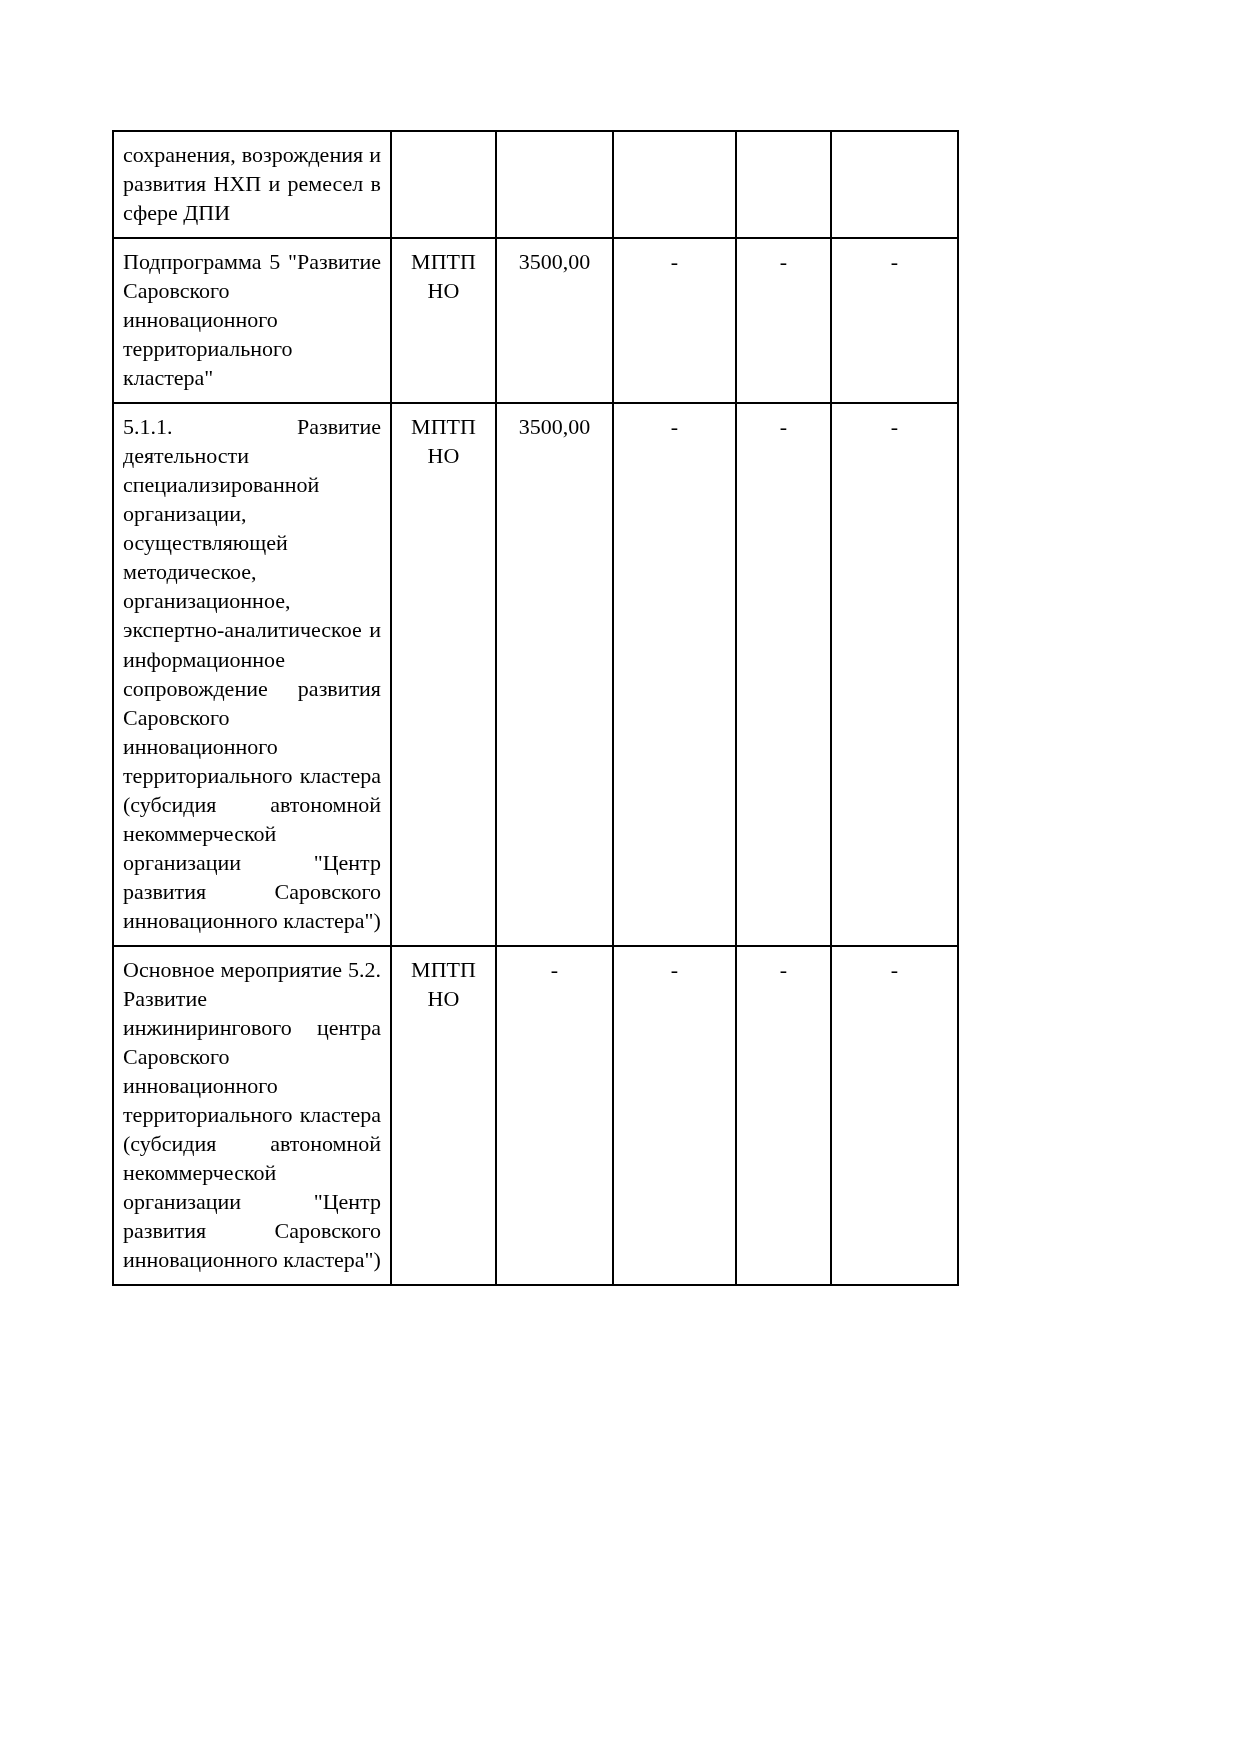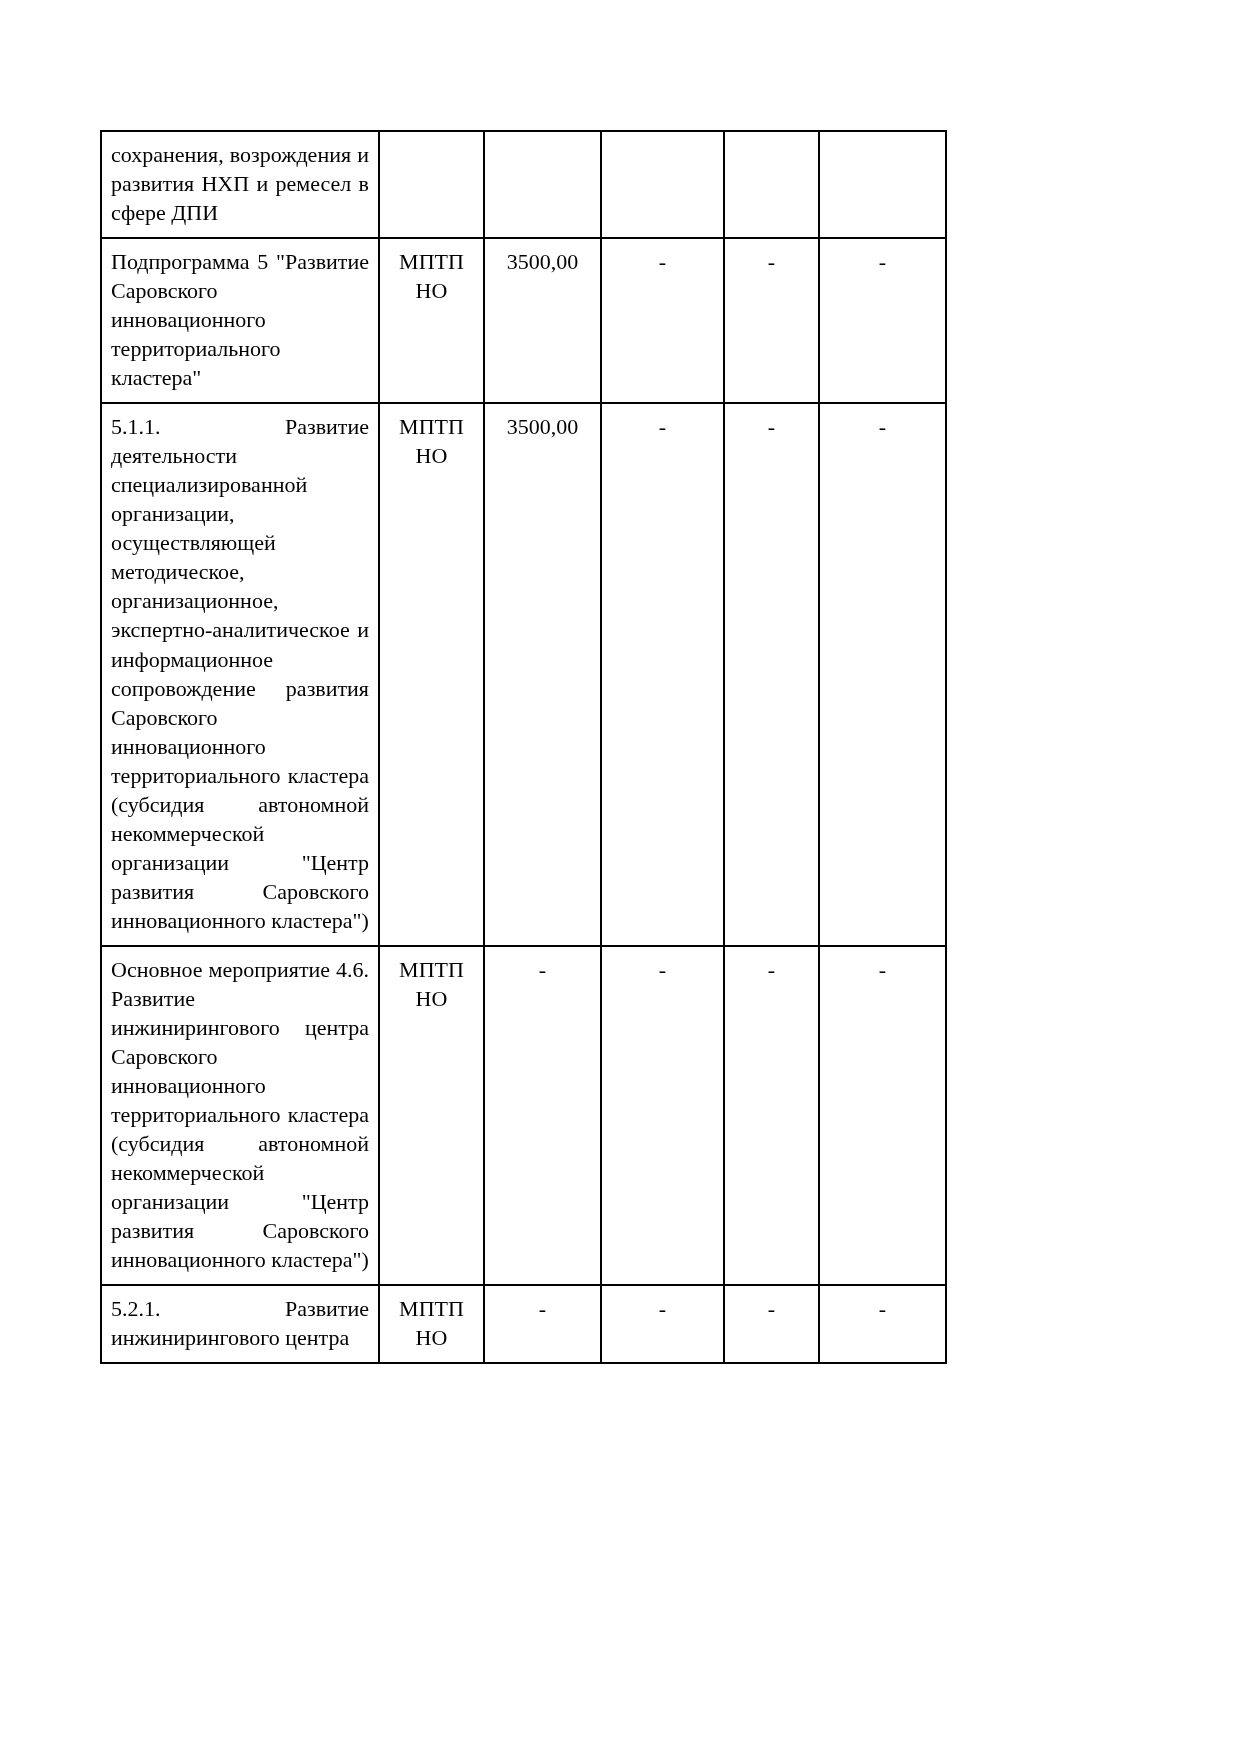--- a/index.html
+++ b/index.html
@@ -15,21 +15,21 @@
   }
   .page {
     position: relative;
     width: 1240px;
     height: 1754px;
     background: #ffffff;
     overflow: hidden;
   }
   table.budget-table {
     position: absolute;
-    left: 100px;
+    left: 112px;
     top: 130px;
     width: 845px;
     border-collapse: collapse;
     table-layout: fixed;
   }
   td {
     border: 2px solid #000000;
     vertical-align: top;
     font-size: 22px;
     line-height: 1.32;
@@ -83,31 +83,23 @@
     <tr>
       <td class="c1">5.1.1. Развитие деятельности специализированной организации, осуществляющей методическое, организационное, экспертно-аналитическое и информационное сопровождение развития Саровского инновационного территориального кластера (субсидия автономной некоммерческой организации "Центр развития Саровского инновационного кластера")</td>
       <td class="c2">МПТП НО</td>
       <td class="c3">3500,00</td>
       <td class="c4">-</td>
       <td class="c5">-</td>
       <td class="c6">-</td>
     </tr>
 
     <tr>
-      <td class="c1">Основное мероприятие 4.6. Развитие инжинирингового центра Саровского инновационного территориального кластера (субсидия автономной некоммерческой организации "Центр развития Саровского инновационного кластера")</td>
+      <td class="c1">Основное мероприятие 5.2. Развитие инжинирингового центра Саровского инновационного территориального кластера (субсидия автономной некоммерческой организации "Центр развития Саровского инновационного кластера")</td>
       <td class="c2">МПТП НО</td>
       <td class="c3">-</td>
       <td class="c4">-</td>
       <td class="c5">-</td>
       <td class="c6">-</td>
     </tr>
 
-    <tr>
-      <td class="c1">5.2.1. Развитие инжинирингового центра</td>
-      <td class="c2">МПТП НО</td>
-      <td class="c3">-</td>
-      <td class="c4">-</td>
-      <td class="c5">-</td>
-      <td class="c6">-</td>
-    </tr>
   </tbody>
     </table>
 </div>
 
 </body></html>

